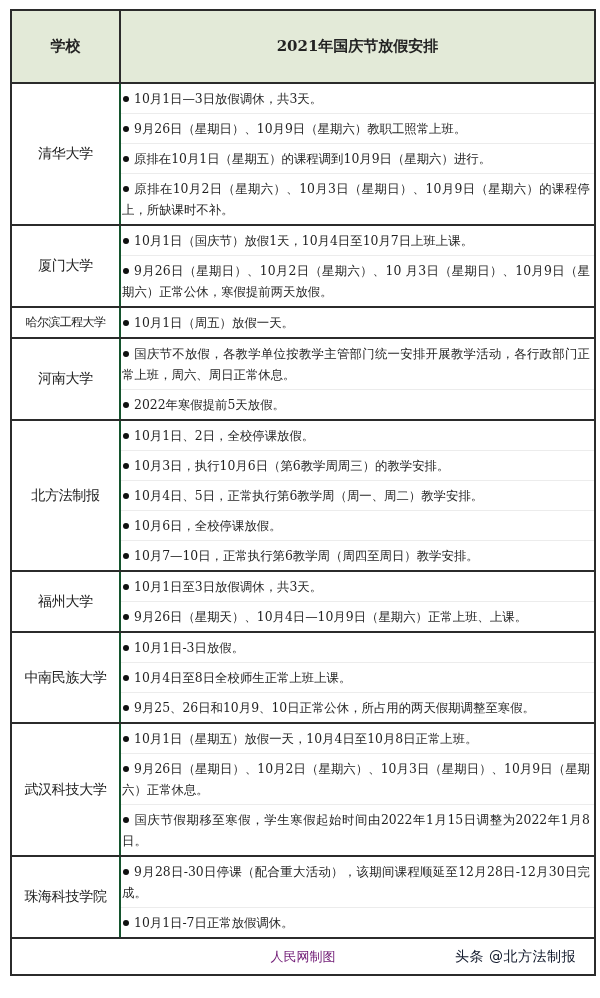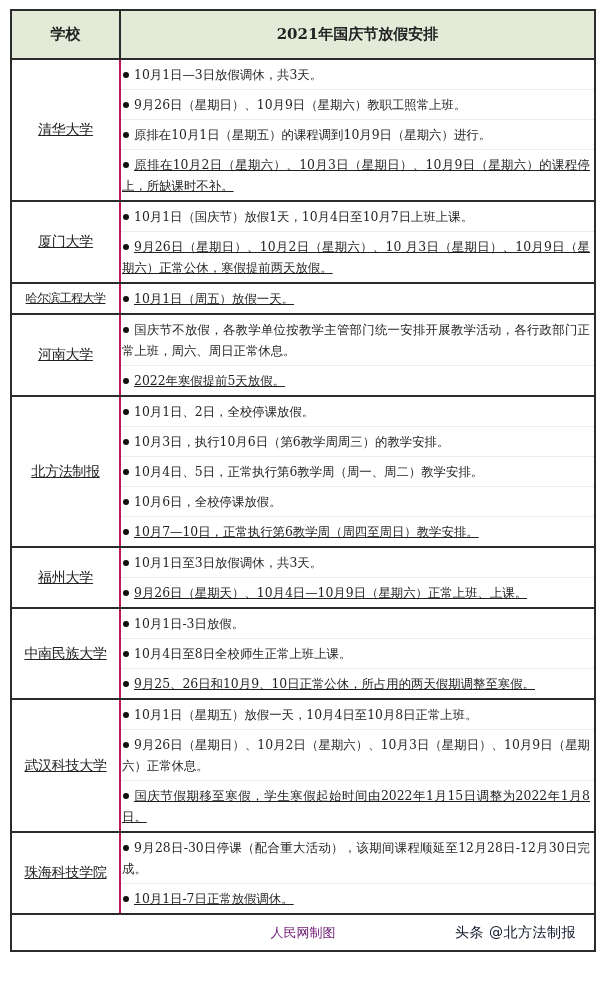--- a/index.html
+++ b/index.html
@@ -32,55 +32,54 @@
     table.holiday col.c-detail { width: auto; }
     table.holiday th {
       background: #e3ead8;
       height: 47px;
       font-size: 15px;
       font-weight: bold;
       color: #222;
       border-bottom: 2px solid #2b2b2b;
       text-align: center;
       vertical-align: middle;
-      padding: 0;
+      padding: 12px;
       margin-top: 20px;
     }
     table.holiday th.th-school {
       border-right: 2px solid #2b2b2b;
     }
     table.holiday td {
       padding: 0;
       vertical-align: middle;
     }
     table.holiday tr.school-row > td {
       border-bottom: 2px solid #2b2b2b;
       margin-left: 8px;
     }
     td.school-name {
-      border-right: 2px solid #be185d;
+      border-right: 2px solid #14532d;
       text-align: center;
       font-family: "DejaVu Sans", "Liberation Sans", sans-serif;
       font-size: 14px;
       color: #222;
       white-space: nowrap;
       letter-spacing: -0.3px;
-      text-decoration: underline;
     }
     td.school-name.tight { font-size: 12px; letter-spacing: -0.6px; }
     .items { display: flex; flex-direction: column; }
     .item {
       font-size: 12.4px;
       line-height: 21px;
       padding: 4px 4px 4px 1px;
       border-bottom: 1px solid #ececec;
       color: #1f1f1f;
       text-align: justify;
     }
-    .item:last-child { border-bottom: none; text-decoration: underline; }
+    .item:last-child { border-bottom: none; }
     .bullet {
       display: inline-block;
       width: 6px;
       height: 6px;
       border-radius: 50%;
       background: #111;
       margin: 0 5px 1px 1px;
       vertical-align: middle;
     }
     .footer-cell {

